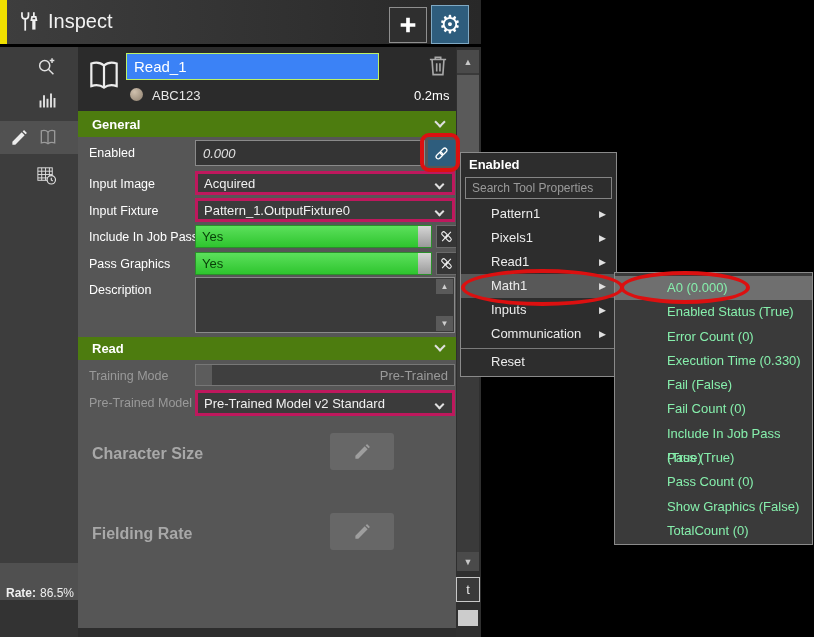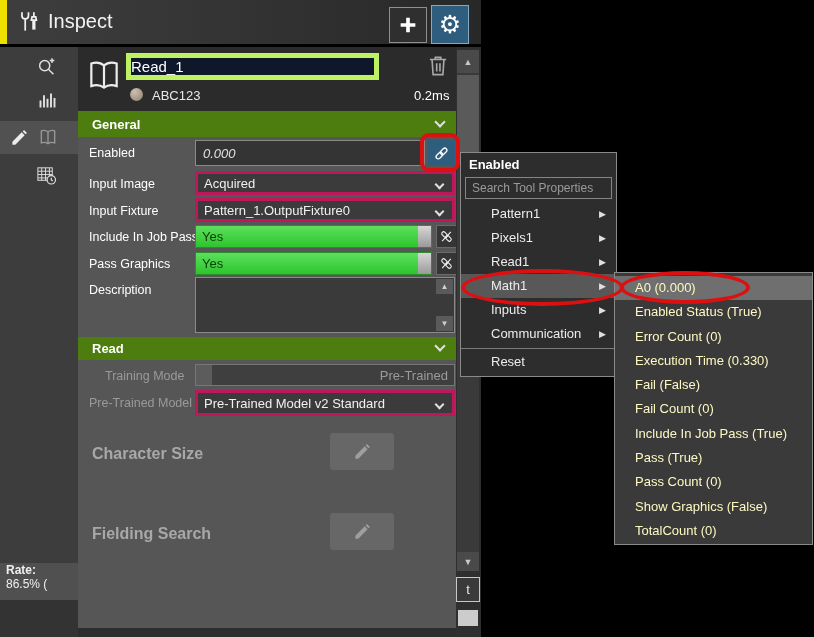--- a/index.html
+++ b/index.html
@@ -12,30 +12,30 @@
   .accent-strip { left:0; top:0; width:7px; height:44px; background:#f0e000; }
   .app-title { left:48px; top:10px; font-size:20px; color:#f2f2f2; }
   .tools-icon { left:16px; top:9px; width:26px; height:26px; }
   .btn-add { left:389px; top:7px; width:38px; height:36px; background:#2f2f2f; border:1px solid #8f8f8f; display:flex; align-items:center; justify-content:center; }
   .btn-gear { left:431px; top:5px; width:38px; height:39px; background:#2e5d7d; border:1px solid #7fa9c4; display:flex; align-items:center; justify-content:center; color:#fff; font-size:25px; }
 
   
   .sidebar { left:0; top:47px; width:78px; height:590px; background:#3d3d3d; }
   .side-icon { color:#e0e0e0; }
   .side-row-selected { left:0; top:74px; width:78px; height:33px; background:#515151; }
-  .statusbar { left:0; top:516px; width:78px; height:37px; background:#505050; color:#f0f0f0; font-size:12px; display:flex; align-items:flex-start; padding-left:6px; white-space:nowrap; overflow:hidden;flex-direction:column; }
+  .statusbar { left:0; top:516px; width:78px; height:37px; background:#505050; color:#f0f0f0; font-size:12px; display:flex; align-items:flex-end; padding-left:6px; white-space:nowrap; overflow:hidden; }
   .statusbar b { margin-right:4px; }
   .side-bottom { left:0; top:553px; width:78px; height:37px; background:#333; }
 
   
   .panel { left:78px; top:47px; width:380px; height:590px; background:#2b2b2b; }
   .form-bg { left:0; top:90px; width:380px; height:491px; background:#565656; }
   .panel-bottom { left:0; top:581px; width:380px; height:9px; background:#2d2d2d; }
 
-  .name-input { left:48px; top:6px; width:253px; height:27px; background:#0f172a; border:5px solid #bef264; color:#fff; font-size:15px; padding-left:0; }
+  .name-input { left:48px; top:6px; width:253px; height:27px; background:#3b82f6; border:1px solid #bef264; color:#fff; font-size:15px; padding-left:7px; }
   .result-dot { left:52px; top:41px; width:13px; height:13px; border-radius:50%; background:radial-gradient(circle at 35% 30%, #cfc0ad, #8d7f6e); }
   .result-text { left:74px; top:41px; font-size:13px; color:#e8e8e8; }
   .trash-wrap { left:347px; top:4px; width:26px; height:30px; color:#a8a8a8; }
   .exec-time { left:336px; top:41px; width:42px; font-size:13px; color:#fff; }
 
   .sec-header { left:0; width:380px; background:#4d7c0f; color:#fff; font-weight:bold; font-size:13px; display:flex; align-items:center; padding-left:14px; }
   .sec-general { top:64px; height:26px; }
   .sec-read { top:290px; height:23px; }
   .chev { width:8px; height:8px; border-right:2px solid #e0e0e0; border-bottom:2px solid #e0e0e0; transform:rotate(45deg); display:inline-block; }
   .sec-chev { position:absolute; right:14px; top:7px; }
@@ -77,21 +77,21 @@
   .menu-search::placeholder { color:#9a9a9a; }
   .menu-list { margin-top:3px; }
   .menu-item { height:24px; line-height:24px; padding-left:30px; color:#ececec; font-size:13px; position:relative; }
   .menu-item .arrow { position:absolute; right:10px; top:0; font-size:9px; color:#e0e0e0; }
   .menu-item.hl { background:#585858; }
   .menu-sep { border-top:1px solid #7a7a7a; margin-top:2px; }
   .menu-reset { height:25px; line-height:25px; padding-left:30px; color:#ececec; font-size:13px; }
 
   
   .submenu { left:614px; top:272px; width:199px; height:273px; background:#3a3a3a; border:1px solid #8a8a8a; z-index:31; padding-top:3px; }
-  .sub-item { height:24.3px; line-height:24.3px; padding-left:20px; color:#fef9c3; font-size:13px; }
+  .sub-item { height:24.3px; line-height:24.3px; padding-left:52px; color:#86efac; font-size:13px; }
   .sub-item.hl { background:#6f6f6f; }
 
   
   .ann { border:4.5px solid #dc1010; pointer-events:none; z-index:40; }
   .ann-link { left:420px; top:133px; width:40px; height:39px; border-radius:9px; }
   .ann-math { left:461px; top:269px; width:163px; height:37px; border-radius:50%; }
   .ann-a0 { left:620px; top:271px; width:130px; height:33px; border-radius:50%; }
 
   svg { display:block; }
 </style>
@@ -257,42 +257,42 @@
       <textarea class="desc-area" style=""></textarea>
       <span class="mini-scroll" style="top:2px;">▲</span>
       <span class="mini-scroll" style="bottom:2px;">▼</span>
     </div>
 
     <div class="abs sec-header sec-read">
       <span>Read</span>
       <span class="chev sec-chev" style="top:5px;"></span>
     </div>
 
-    <span class="abs flabel-dis" style="top:322px;margin-left:16px;">Training Mode</span>
+    <span class="abs flabel-dis" style="top:322px;">Training Mode</span>
     <div class="train-ctl">
       <span class="train-handle"></span>
       <span>Pre-Trained</span>
     </div>
 
     <span class="abs flabel-dis" style="top:349px;">Pre-Trained Model</span>
     <div class="dropdown" style="top:343px;height:26px;">
       <span>Pre-Trained Model v2 Standard</span>
       <span class="chev dd-chev" style="top:8px;"></span>
     </div>
 
     <span class="abs big-label" style="left:14px;top:398px;">Character Size</span>
     <button class="edit-btn" style="top:386px;">
       <span>
         <svg viewBox="0 0 24 24" width="19" height="19" fill="#9e9e9e">
           <path d="M3 17.3 14.8 5.5l3.7 3.7L6.7 21H3v-3.7zM16 4.3l1.7-1.7 3.7 3.7-1.7 1.7z"></path>
         </svg>
       </span>
     </button>
 
-    <span class="abs big-label" style="left:14px;top:478px;">Fielding Search</span>
+    <span class="abs big-label" style="left:14px;top:478px;">Fielding Rate</span>
     <button class="edit-btn" style="top:466px;">
       <span>
         <svg viewBox="0 0 24 24" width="19" height="19" fill="#9e9e9e">
           <path d="M3 17.3 14.8 5.5l3.7 3.7L6.7 21H3v-3.7zM16 4.3l1.7-1.7 3.7 3.7-1.7 1.7z"></path>
         </svg>
       </span>
     </button>
 
     <div class="abs panel-bottom"></div>
   </div>

